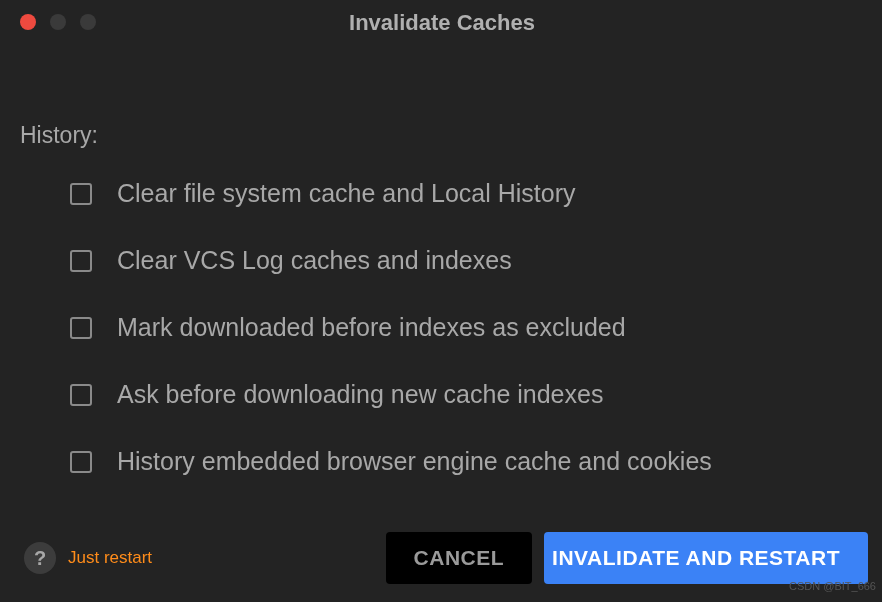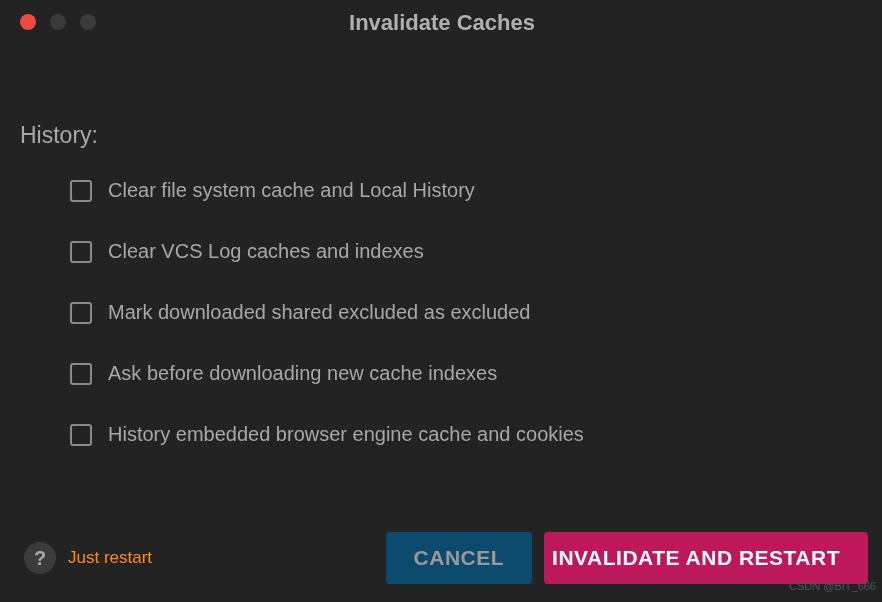--- a/index.html
+++ b/index.html
@@ -71,22 +71,23 @@
     }
     .checkbox {
       width: 22px;
       height: 22px;
       border: 2px solid #8a8a8a;
       border-radius: 3px;
       background: transparent;
       flex-shrink: 0;
     }
     .option-label {
-      font-size: 20px;
+      font-size: 25px;
       color: #a8a8a8;
+      margin-left: 9px;
     }
     .footer {
       position: absolute;
       bottom: 18px;
       left: 0;
       right: 0;
       padding: 0 14px;
       display: flex;
       align-items: center;
       gap: 12px;
@@ -115,25 +116,25 @@
     .btn {
       padding: 14px 28px;
       font-size: 21px;
       font-weight: 700;
       border: none;
       border-radius: 4px;
       cursor: pointer;
       letter-spacing: 0.5px;
     }
     .btn-cancel {
-      background: #0c4a6e;
+      background: #000000;
       color: #9a9a9a;
     }
     .btn-primary {
-      background: #be185d;
+      background: #3b82f6;
       color: #ffffff;
       padding-left: 8px;
     }
     .watermark {
       position: absolute;
       bottom: 10px;
       right: 6px;
       font-size: 11px;
       color: #555;
     }
@@ -156,21 +157,21 @@
     <div class="option-row">
       <div class="checkbox"></div>
       <div class="option-label">Clear file system cache and Local History</div>
     </div>
     <div class="option-row">
       <div class="checkbox"></div>
       <div class="option-label">Clear VCS Log caches and indexes</div>
     </div>
     <div class="option-row">
       <div class="checkbox"></div>
-      <div class="option-label">Mark downloaded shared excluded as excluded</div>
+      <div class="option-label">Mark downloaded before indexes as excluded</div>
     </div>
     <div class="option-row">
       <div class="checkbox"></div>
       <div class="option-label">Ask before downloading new cache indexes</div>
     </div>
     <div class="option-row">
       <div class="checkbox"></div>
       <div class="option-label">History embedded browser engine cache and cookies</div>
     </div>
   </div>

